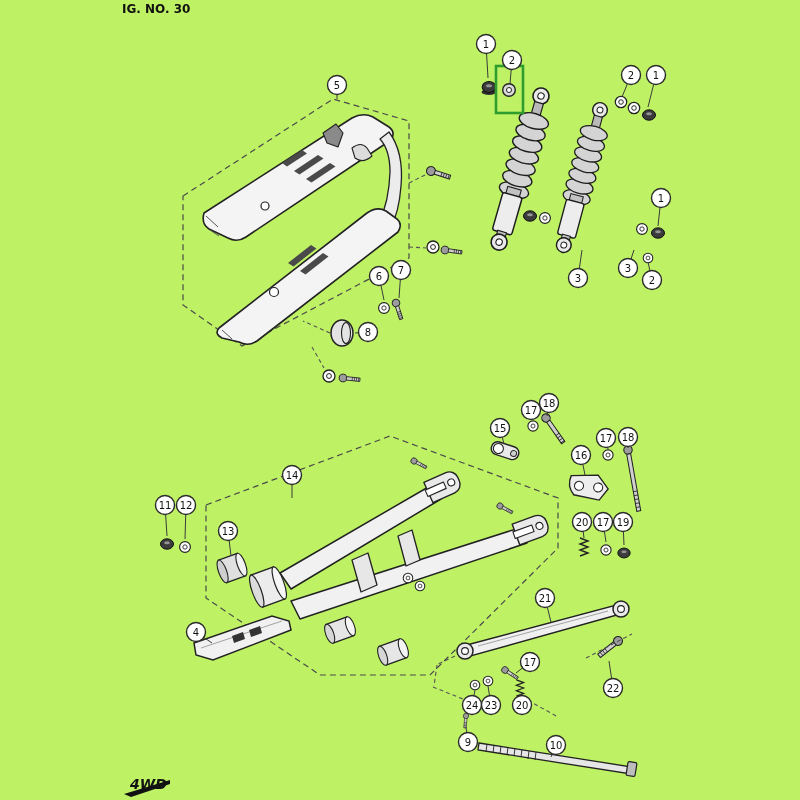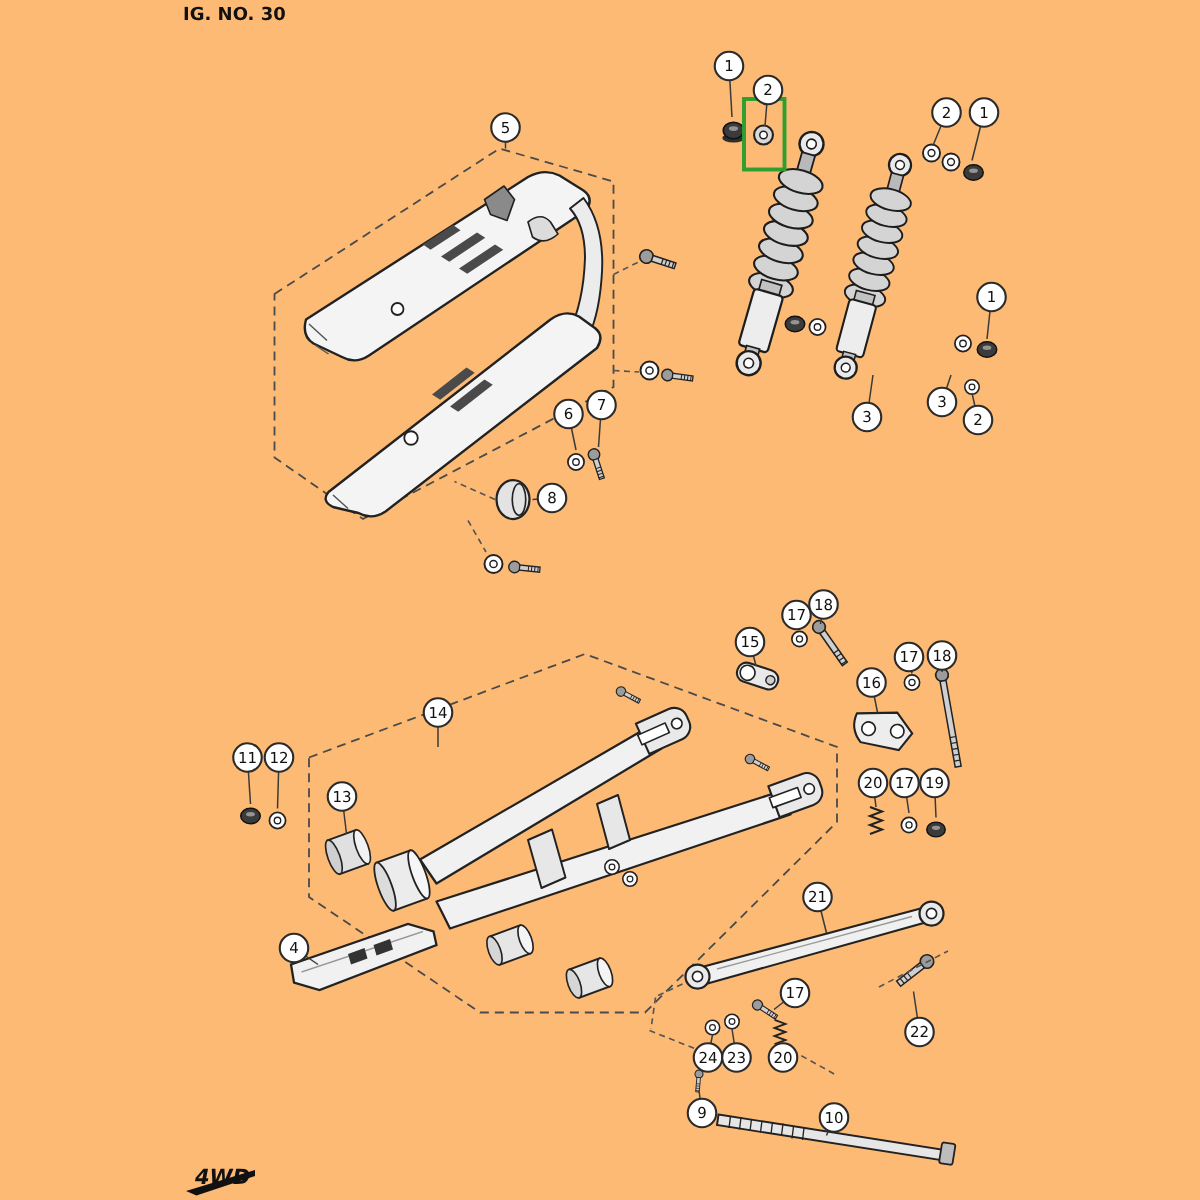--- a/index.html
+++ b/index.html
@@ -1,16 +1,16 @@
 <!DOCTYPE html>
 <html><head>
 <meta charset="utf-8">
 <style>
   html,body{margin:0;padding:0;background:#fff;}
-  #stage{position:relative;width:800px;height:800px;background:#fdba74;overflow:hidden;}
+  #stage{position:relative;width:800px;height:800px;background:#bef264;overflow:hidden;}
   svg{display:block;}
   .callout-circle{fill:#fff;stroke:#2b2b2b;stroke-width:1.4;}
   .callout-num{font-family:"DejaVu Sans",sans-serif;font-size:10px;fill:#111;text-anchor:middle;}
   .callout-leader{stroke:#3a3a3a;stroke-width:1;}
   .fig-label{font-family:"DejaVu Sans",sans-serif;font-size:12px;font-weight:bold;fill:#111;}
   .logo-text{font-family:"DejaVu Sans",sans-serif;font-size:14px;font-style:italic;font-weight:bold;fill:#111;}
   .dash{stroke:#555;stroke-width:1.1;fill:none;stroke-dasharray:4 3;}
   .dashbox{stroke:#4a4a4a;stroke-width:1.2;fill:none;stroke-dasharray:6 4;}
 </style>
 </head>

